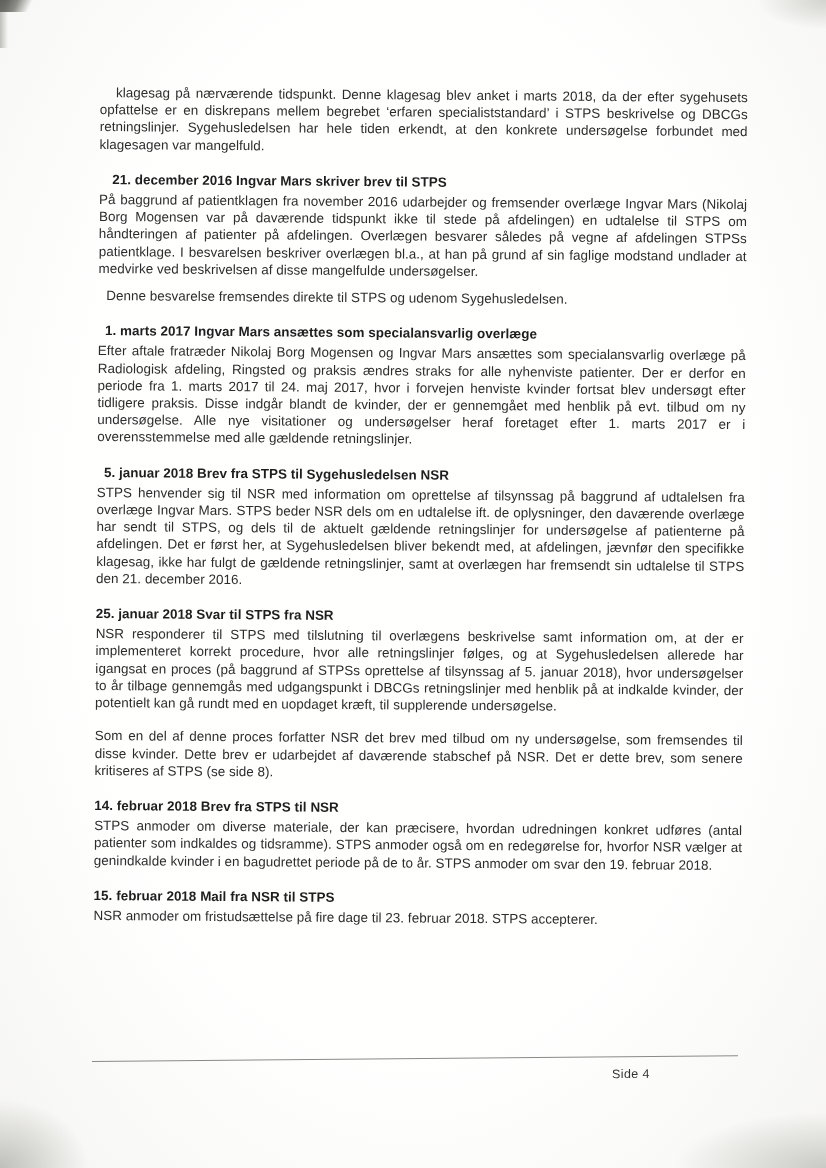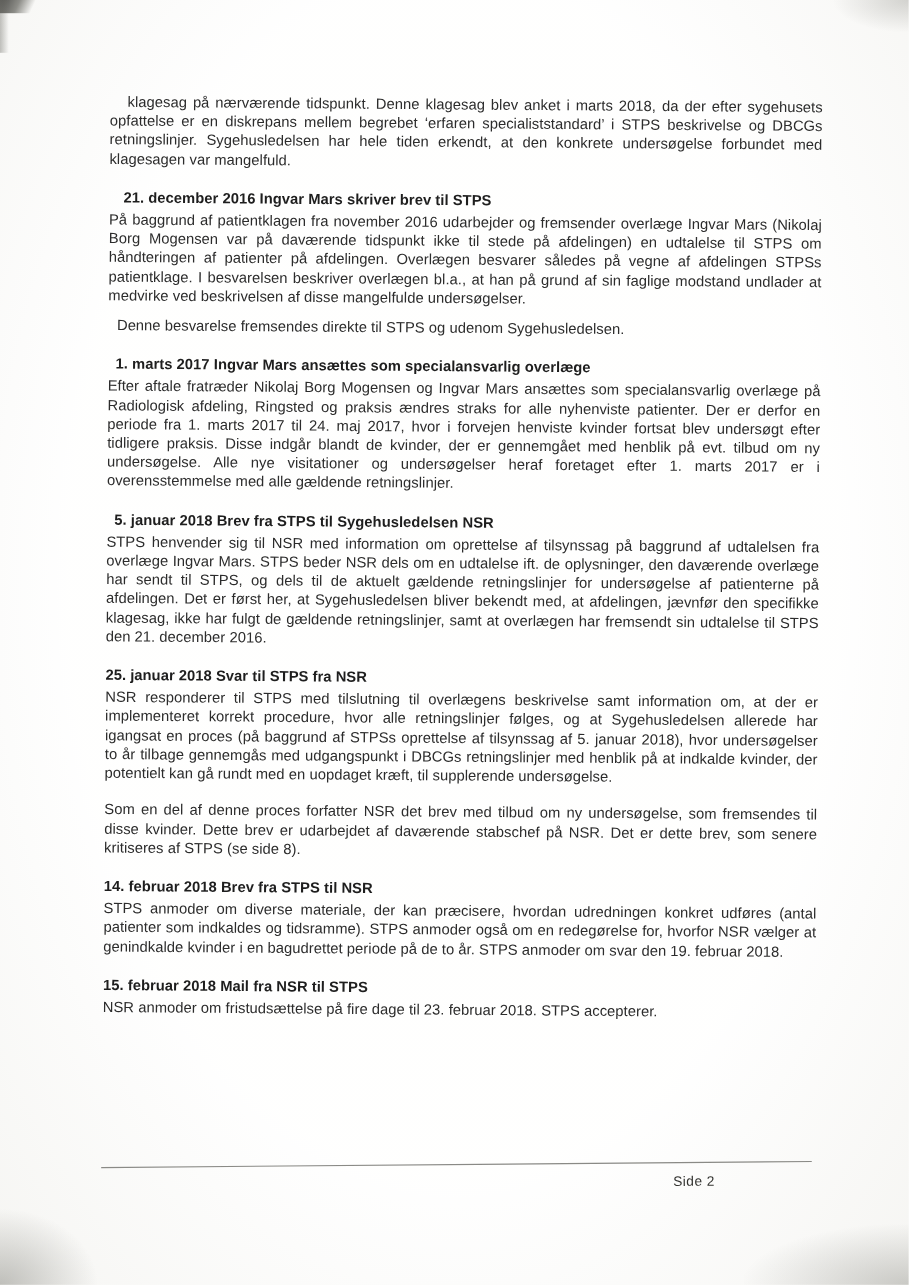--- a/index.html
+++ b/index.html
@@ -134,15 +134,15 @@
     </section>
 
     <section class="sec-6">
       <h3>15. februar 2018 Mail fra NSR til STPS</h3>
       <p>NSR anmoder om fristudsættelse på fire dage til 23. februar 2018. STPS accepterer.</p>
     </section>
 
   </div>
 
   <div class="footer-rule"></div>
-  <div class="page-number">Side 2</div>
+  <div class="page-number">Side 4</div>
 
 </div>
 
 </body></html>

